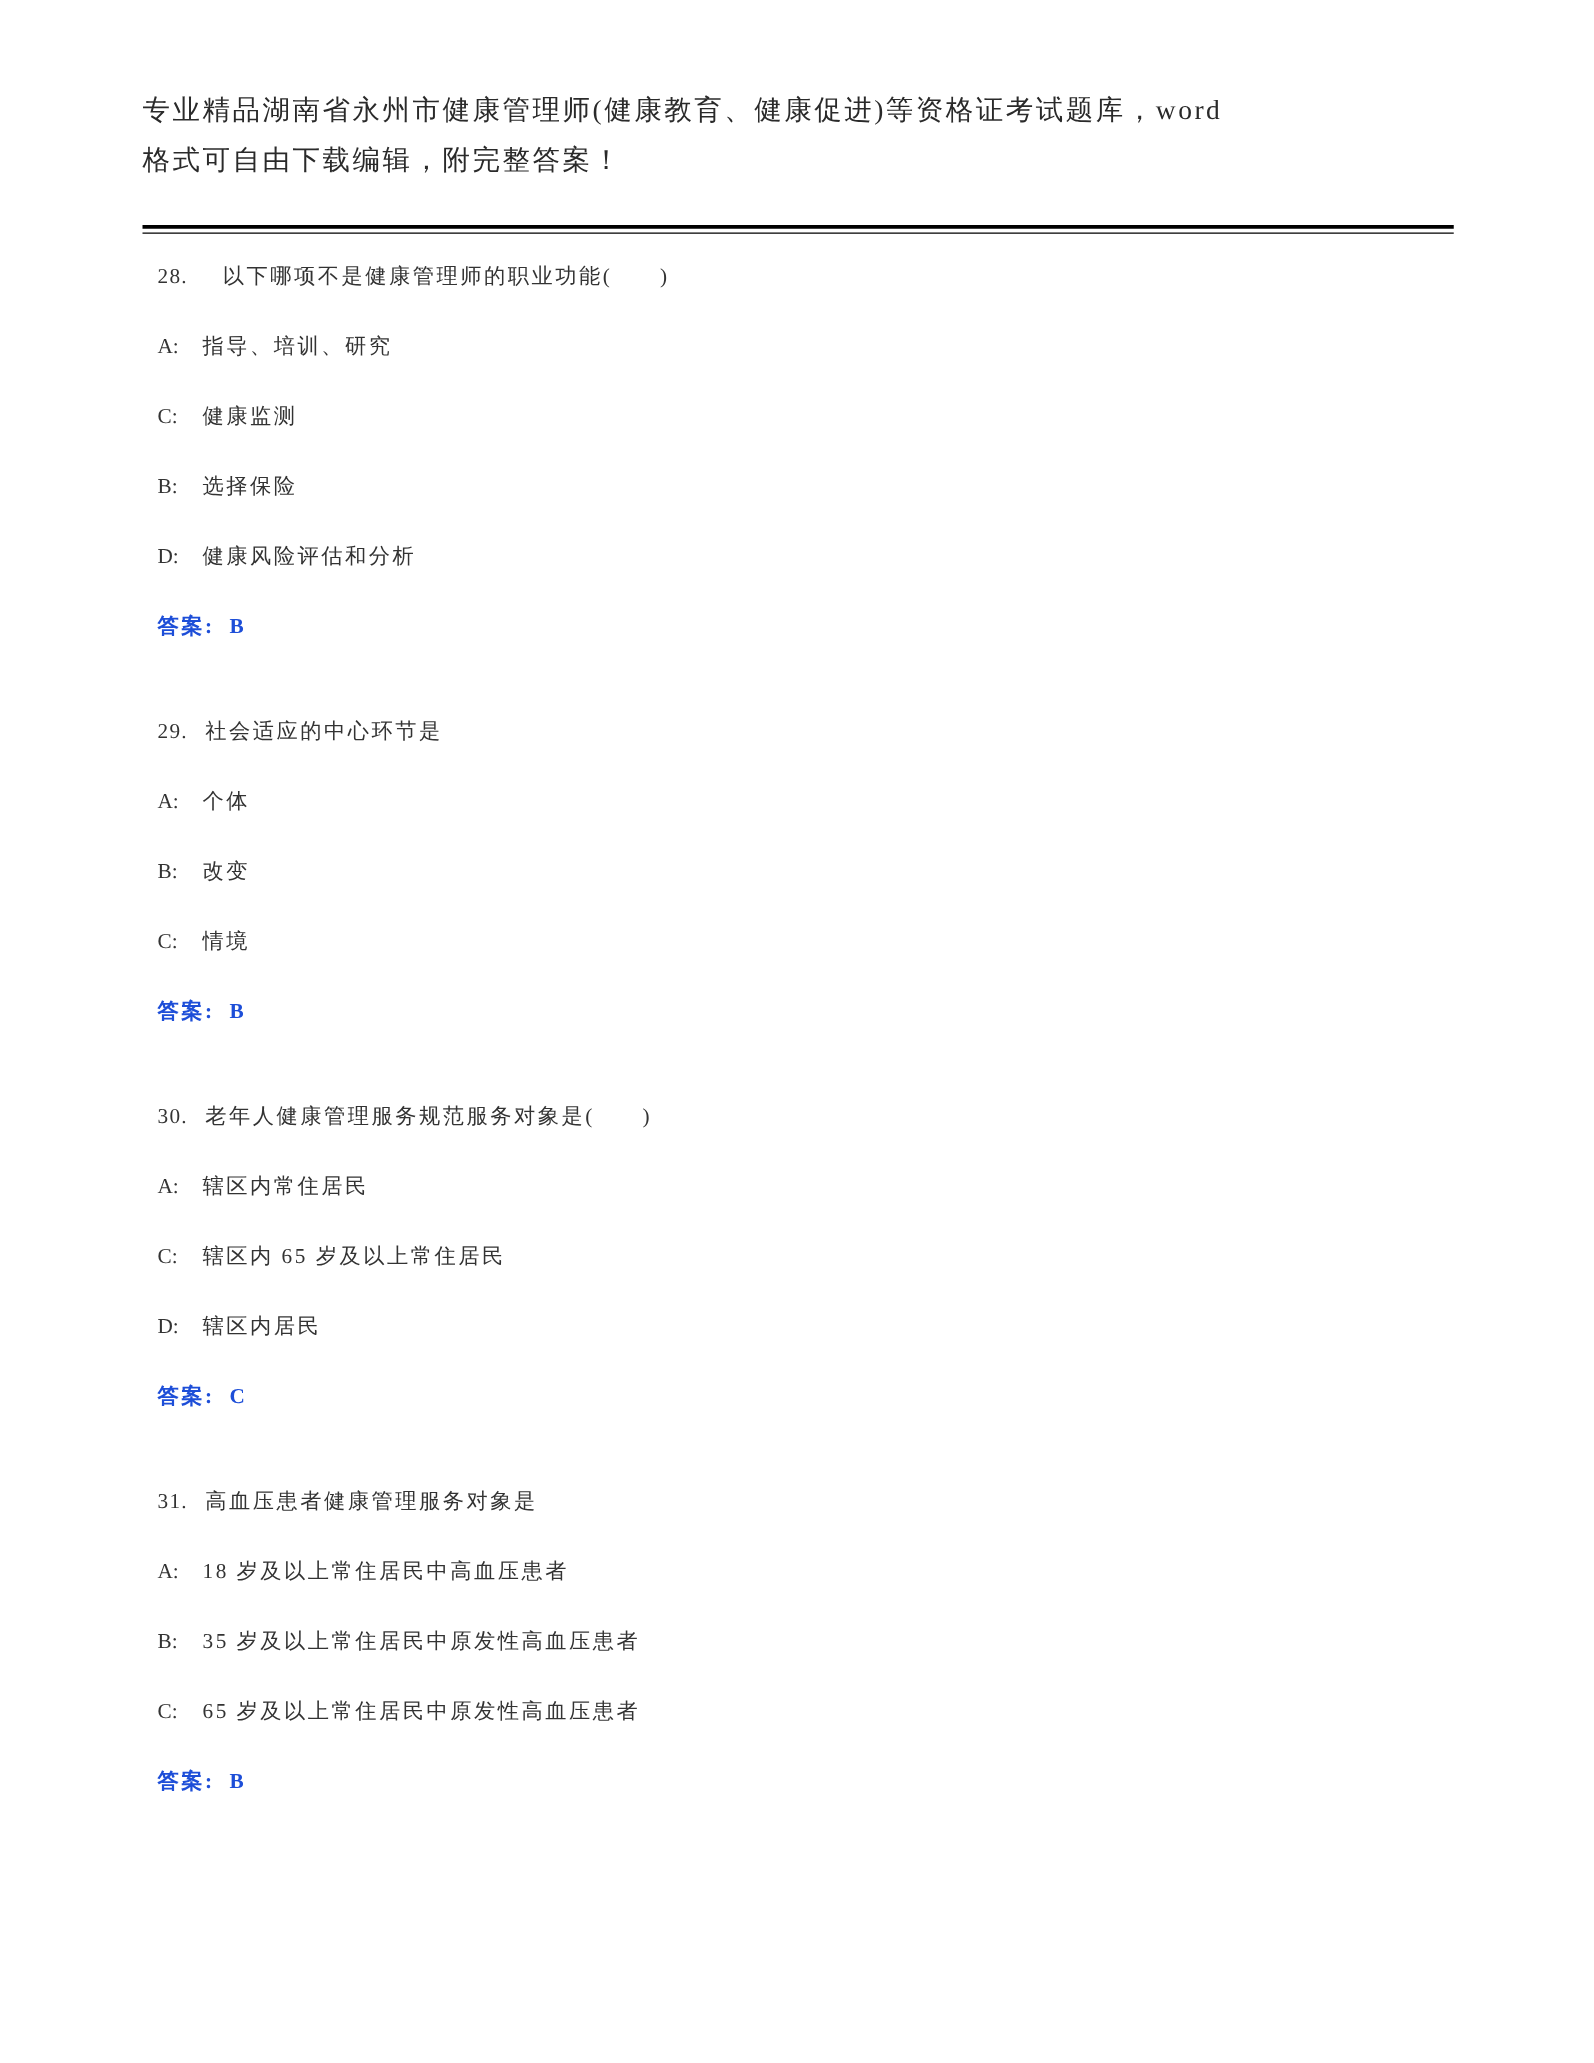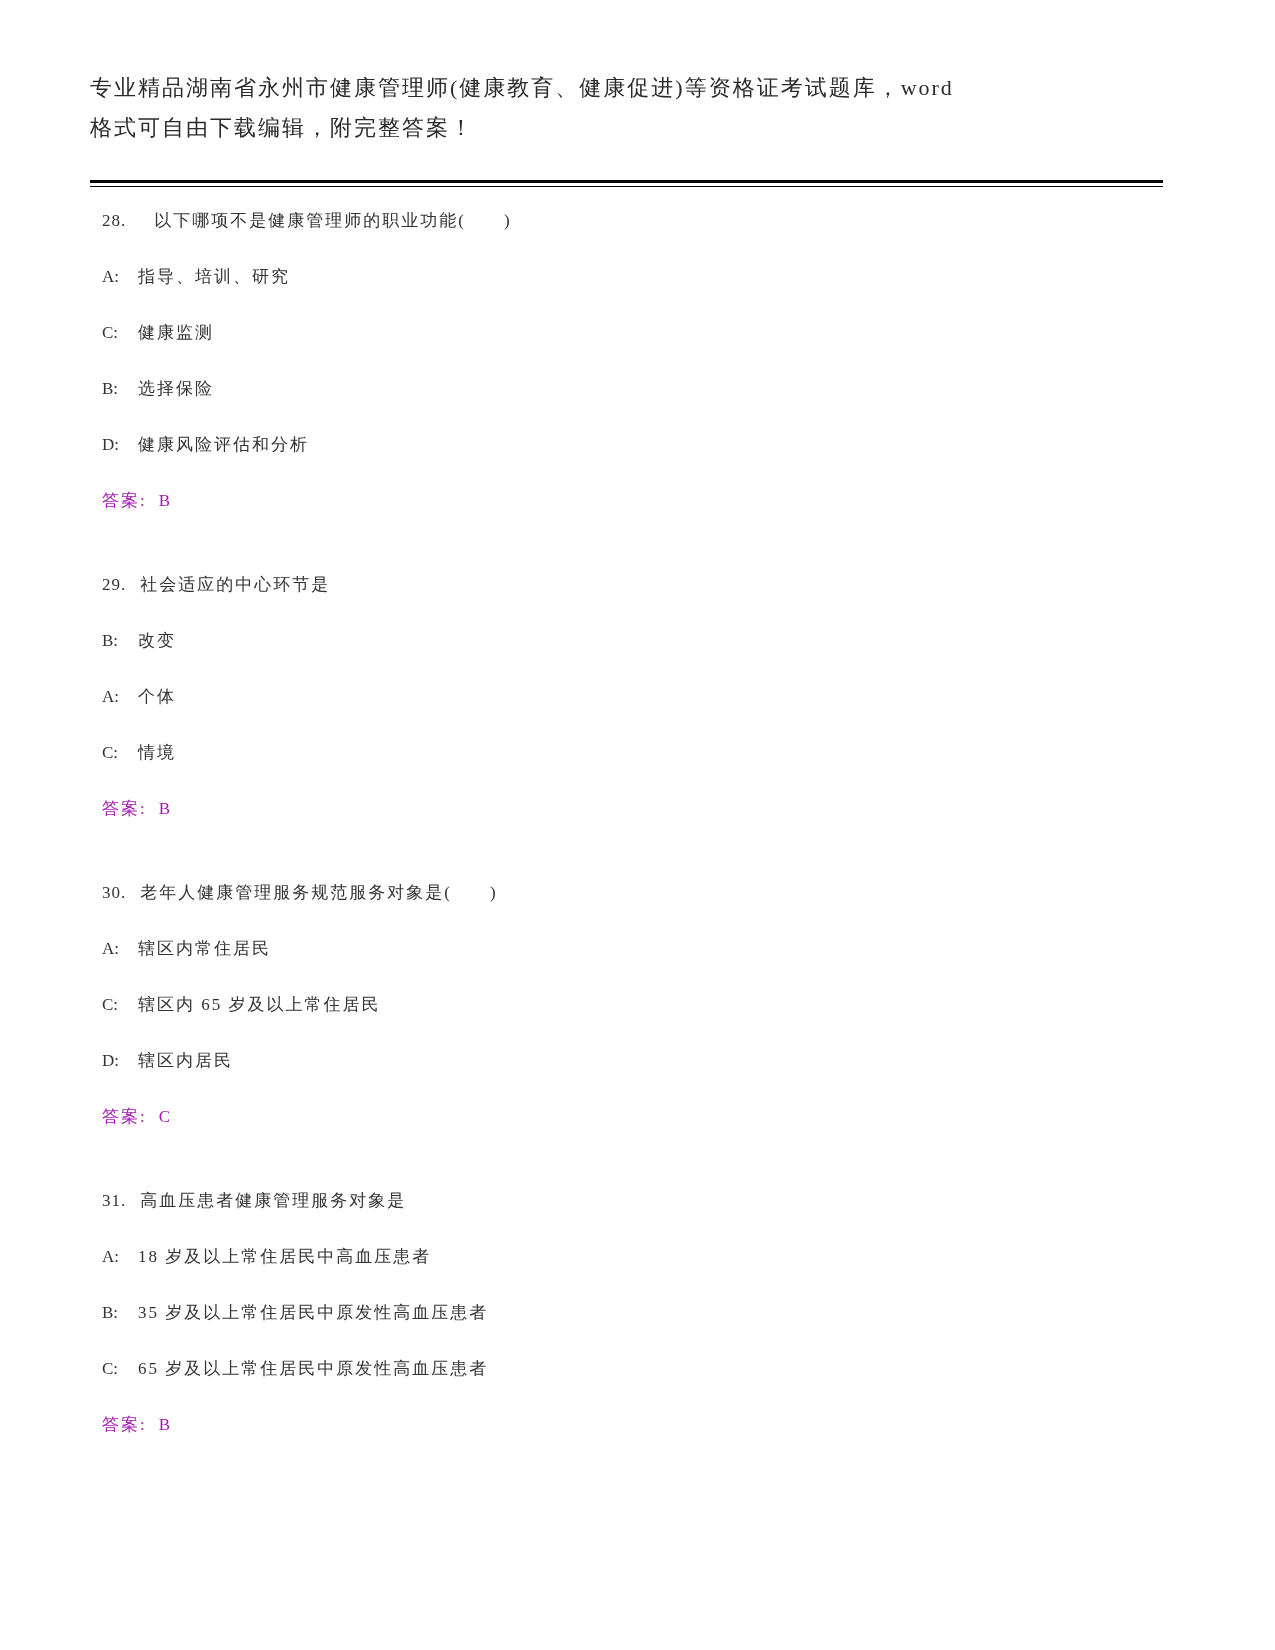--- a/index.html
+++ b/index.html
@@ -6,21 +6,21 @@
     margin: 0;
     padding: 0;
     background: #ffffff;
   }
   .page {
     position: relative;
     width: 1275px;
     height: 1650px;
     background: #ffffff;
     box-sizing: border-box;
-    padding: 68px 112px 0 90px;
+    padding: 68px 112px 0 114px;
     font-family: "Liberation Serif", "DejaVu Serif", serif;
     color: #333333;
     overflow: hidden;
   }
   .doc-header p {
     margin: 0;
     font-size: 22px;
     line-height: 40px;
     letter-spacing: 2px;
     color: #2a2a2a;
@@ -51,22 +51,22 @@
   .question:first-child .qnum {
     margin-right: 28px;
   }
   .opt-label {
     display: inline-block;
     min-width: 22px;
     margin-right: 14px;
     letter-spacing: 0;
   }
   .question p.answer {
-    font-weight: 400;
-    color: #a21caf;
+    font-weight: 700;
+    color: #1d4ed8;
   }
   .answer-label {
     margin-right: 12px;
   }
 </style>
 </head>
 <body>
 
 <div class="page">
 
@@ -83,22 +83,22 @@
       <p class="stem"><span class="qnum">28.</span><span>以下哪项不是健康管理师的职业功能(　　)</span></p>
       <p class="option"><span class="opt-label">A:</span><span>指导、培训、研究</span></p>
       <p class="option"><span class="opt-label">C:</span><span>健康监测</span></p>
       <p class="option"><span class="opt-label">B:</span><span>选择保险</span></p>
       <p class="option"><span class="opt-label">D:</span><span>健康风险评估和分析</span></p>
       <p class="answer"><span class="answer-label">答案:</span><span class="answer-letter">B</span></p>
     </section>
 
     <section class="question">
       <p class="stem"><span class="qnum">29.</span><span>社会适应的中心环节是</span></p>
+      <p class="option"><span class="opt-label">A:</span><span>个体</span></p>
       <p class="option"><span class="opt-label">B:</span><span>改变</span></p>
-      <p class="option"><span class="opt-label">A:</span><span>个体</span></p>
       <p class="option"><span class="opt-label">C:</span><span>情境</span></p>
       <p class="answer"><span class="answer-label">答案:</span><span class="answer-letter">B</span></p>
     </section>
 
     <section class="question">
       <p class="stem"><span class="qnum">30.</span><span>老年人健康管理服务规范服务对象是(　　)</span></p>
       <p class="option"><span class="opt-label">A:</span><span>辖区内常住居民</span></p>
       <p class="option"><span class="opt-label">C:</span><span>辖区内 65 岁及以上常住居民</span></p>
       <p class="option"><span class="opt-label">D:</span><span>辖区内居民</span></p>
       <p class="answer"><span class="answer-label">答案:</span><span class="answer-letter">C</span></p>

